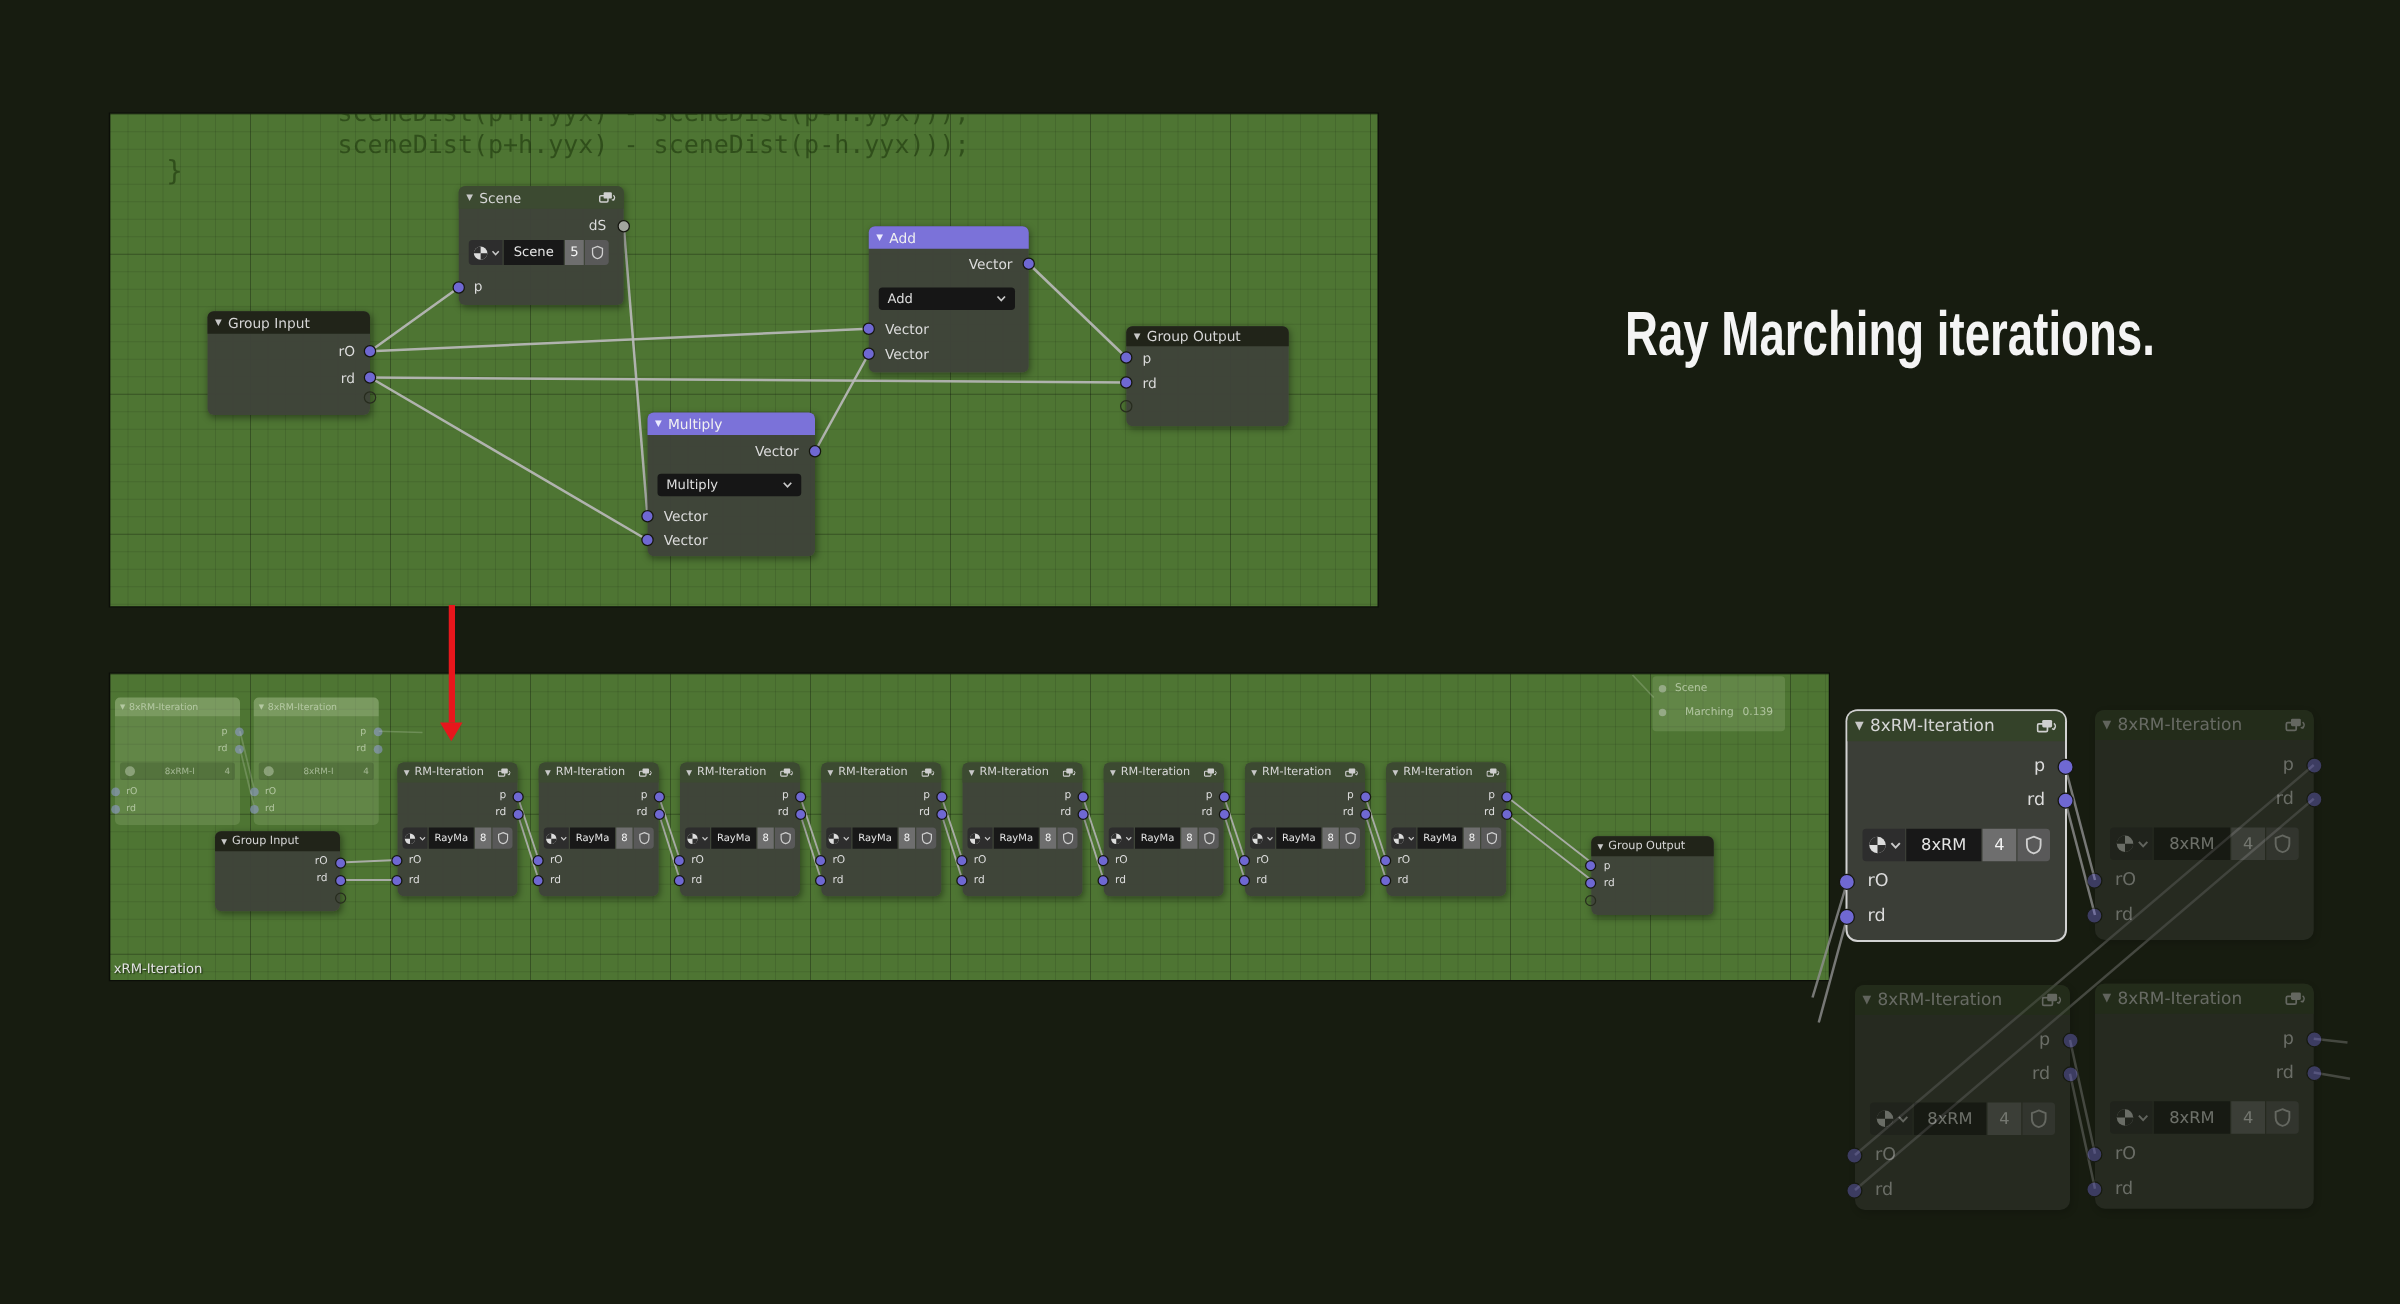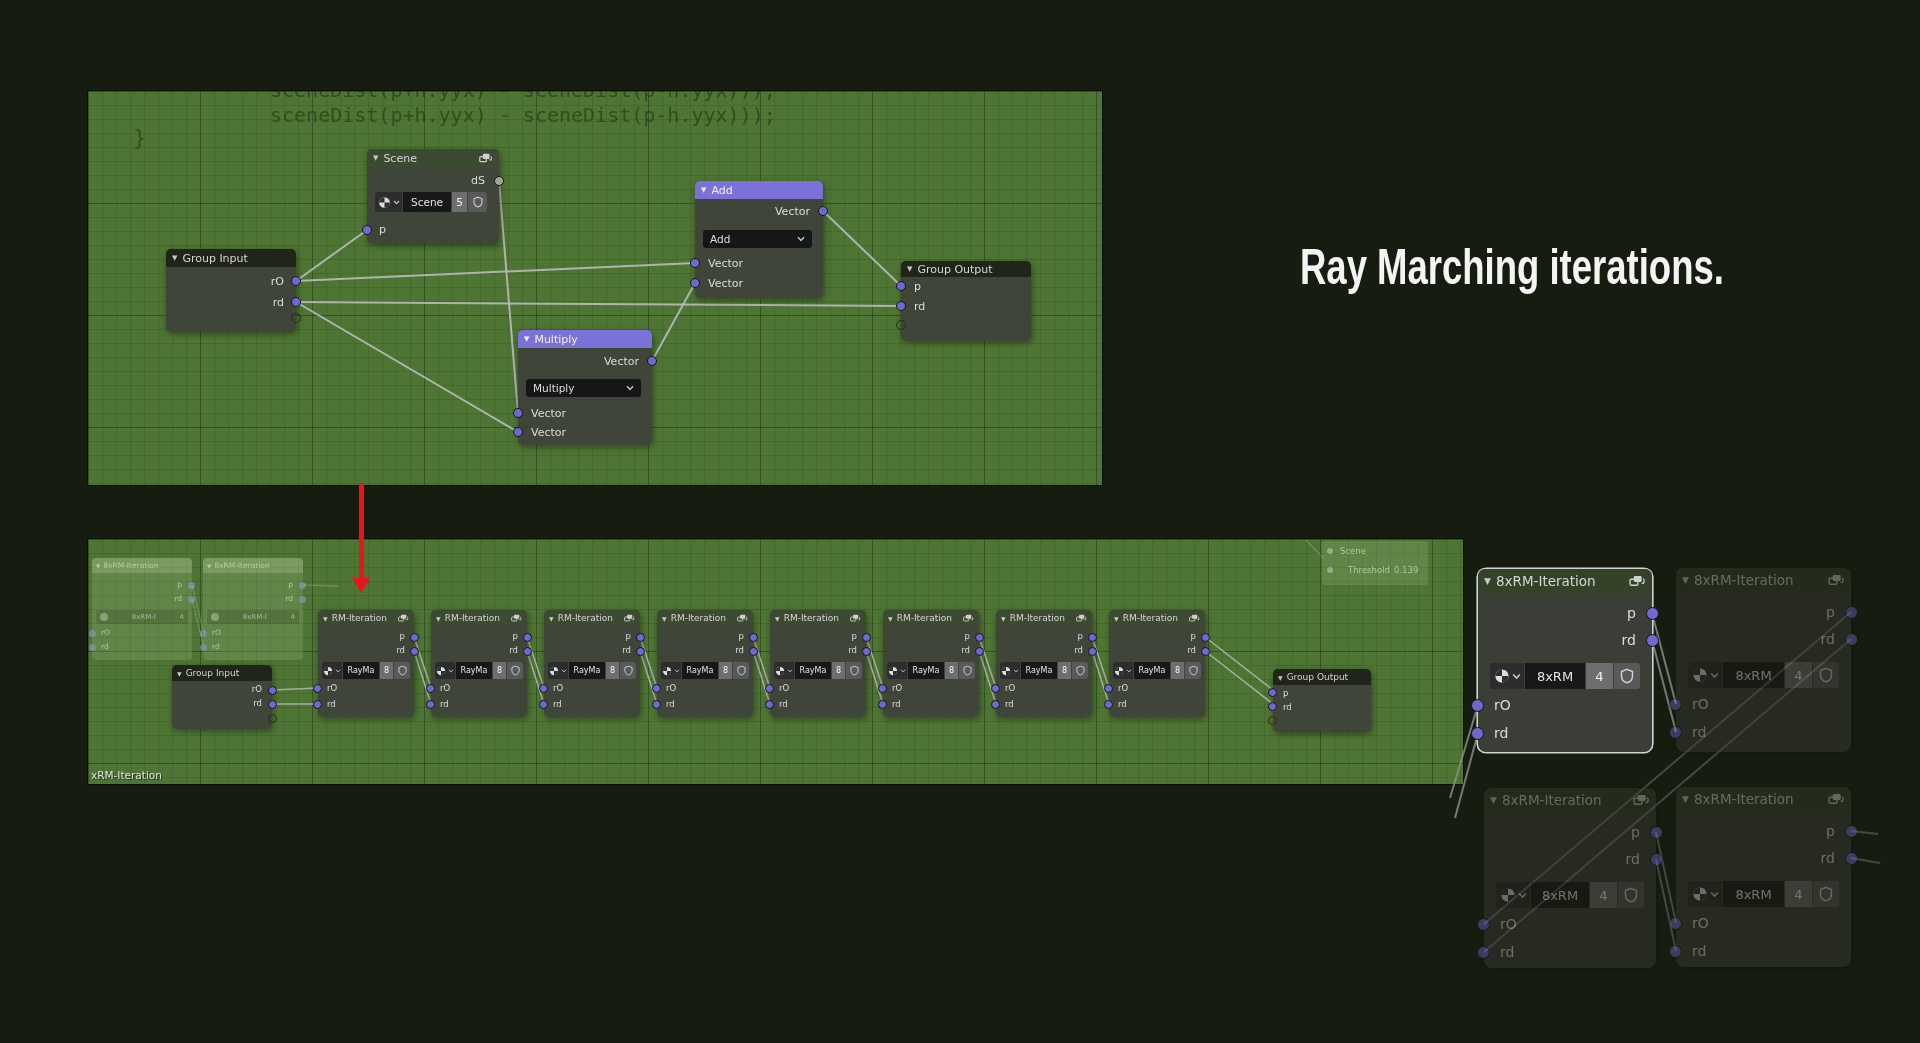--- a/index.html
+++ b/index.html
@@ -307,21 +307,21 @@
       <span class="lab" style="top:70px;left:9px">rO</span>
         <span class="gsock" style="top:72px;left:-3px"></span>
       <span class="lab" style="top:84px;left:9px">rd</span>
         <span class="gsock" style="top:86px;left:-3px"></span>
     </div>
 
     <div class="ghost" style="left:1234px;top:2px;width:106px;height:44px;border-radius:3px">
       <span class="gsock" style="width:6px;height:6px;left:5px;top:7px;background:rgba(200,205,195,.5)"></span>
       <span class="lab" style="left:18px;top:5px;font-size:8.5px">Scene</span>
       <span class="gsock" style="width:6px;height:6px;left:5px;top:26px;background:rgba(200,205,195,.5)"></span>
-      <span class="lab" style="left:26px;top:24px;font-size:8.5px">Threshold</span>
+      <span class="lab" style="left:26px;top:24px;font-size:8.5px">Marching</span>
       <span class="lab" style="left:72px;top:24px;font-size:8.5px">0.139</span>
     </div>
 
     <div class="node bn" style="left:84px;top:126px;width:100px;height:64px">
       <div class="hdr hdr-dark">
         <span class="tri">▼</span>
         <span>Group Input</span>
       </div>
       <span class="lab" style="top:19px;right:10px">rO</span>
       <span class="sock" style="top:21px;right:-5px"></span>

